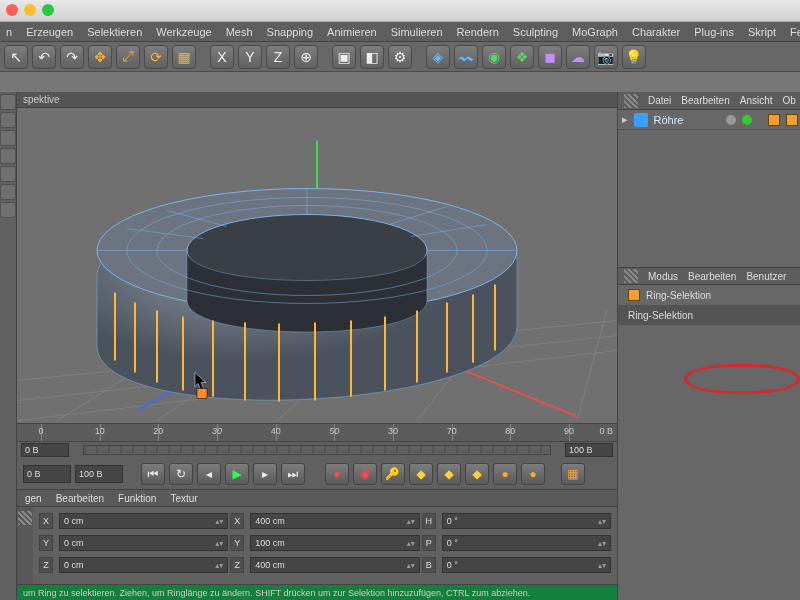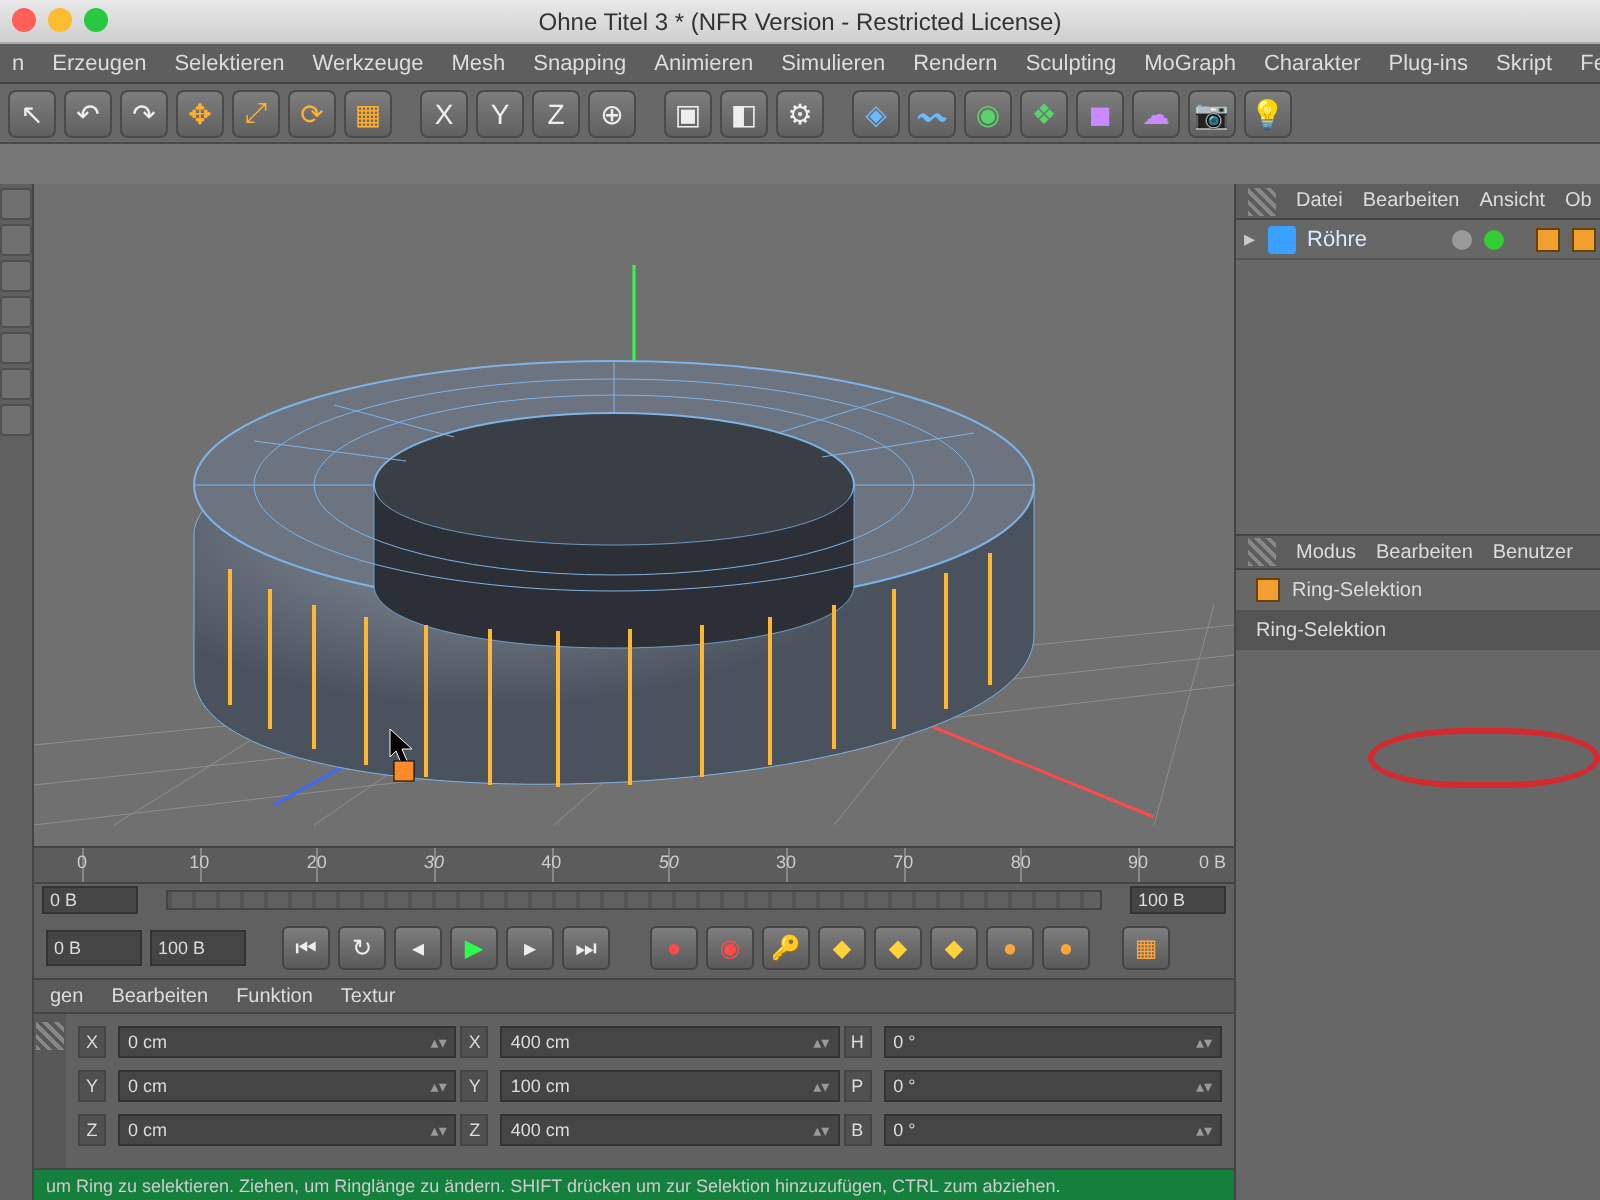--- a/index.html
+++ b/index.html
@@ -59,21 +59,20 @@
 </style>
 </head>
 <body>
 
 <div class="titlebar">
   <div class="traffic">
     <div class="tl r"></div>
     <div class="tl y"></div>
     <div class="tl g"></div>
   </div>
-  <span>Ohne Titel 3 * (NFR Version - Restricted License)</span>
 </div>
 
 <div class="menubar">
   <span>n</span>
   <span>Erzeugen</span>
   <span>Selektieren</span>
   <span>Werkzeuge</span>
   <span>Mesh</span>
   <span>Snapping</span>
   <span>Animieren</span>
@@ -122,20 +121,21 @@
     <div class="mbtn"></div>
     <div class="mbtn"></div>
     <div class="mbtn"></div>
     <div class="mbtn"></div>
     <div class="mbtn"></div>
     <div class="mbtn"></div>
     <div class="mbtn"></div>
   </div>
 
   <div class="viewport-wrap">
+    <div class="vp-label">spektive</div>
 
     <div class="viewport">
       <svg viewBox="0 0 600 310">
 
         <g stroke="#8e8e8e" stroke-width="0.5">
           <line x1="0" y1="270" x2="600" y2="210"></line>
           <line x1="0" y1="290" x2="600" y2="225"></line>
           <line x1="0" y1="310" x2="600" y2="240"></line>
           <line x1="40" y1="310" x2="250" y2="180"></line>
           <line x1="140" y1="310" x2="330" y2="180"></line>

